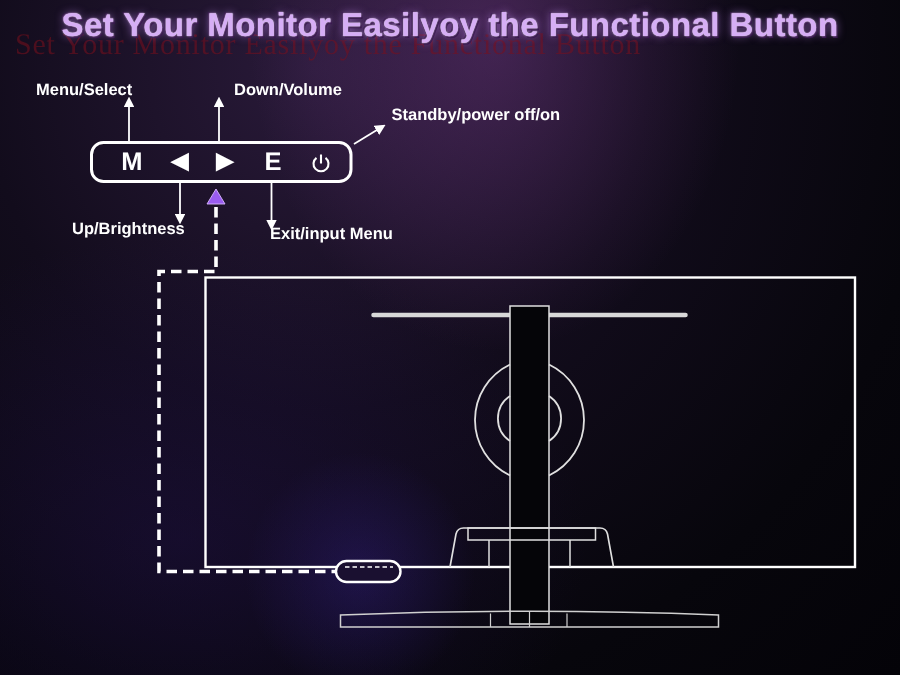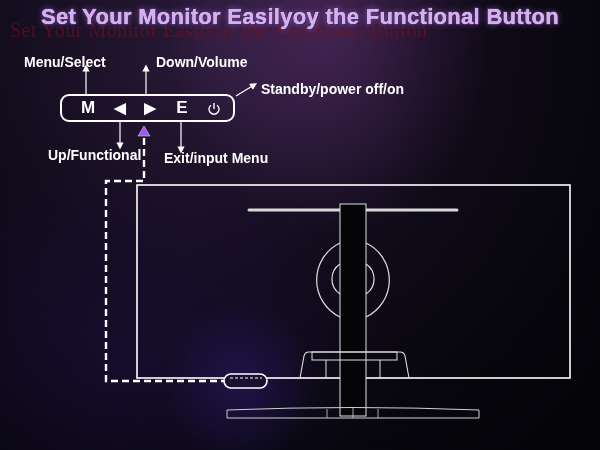--- a/index.html
+++ b/index.html
@@ -21,44 +21,44 @@
     font-size:20px; color:#7a0f1c; opacity:0.55; letter-spacing:0.5px;
     line-height:16px; white-space:nowrap;
   }
   .title {
     position:absolute; left:0; top:4px; width:600px; text-align:center;
     font-size:22px; font-weight:bold; color:#d6aef5;
     text-shadow: 0 0 1px #fff, 1px 1px 0 #3a1850, -1px -1px 0 #3a1850, 0 0 6px rgba(200,140,255,0.6);
     letter-spacing:0.3px; white-space:nowrap;
   }
   .label {
-    position:absolute; color:#ffffff; font-size:14px; font-weight:bold; white-space:nowrap;
+    position:absolute; color:#ffffff; font-size:11px; font-weight:bold; white-space:nowrap;
   }
   .btnbar {
     position:absolute; left:60px; top:94px; width:175px; height:28px;
     border:2px solid #ffffff; border-radius:9px; box-sizing:border-box;
   }
   .btn {
     position:absolute; top:0; height:24px; line-height:24px; color:#fff;
     font-weight:bold; font-size:17px; text-align:center; width:22px;
   }
   svg.overlay { position:absolute; left:0; top:0; }
 </style>
 </head>
 <body>
 
 <div class="bg-glow"></div>
 <div class="ghost-title">Set Your Monitor Easilyoy the Functional Button</div>
 <div class="title">Set Your Monitor Easilyoy the Functional Button</div>
 
 <div class="label" style="left:24px; top:54px;">Menu/Select</div>
 <div class="label" style="left:156px; top:54px;">Down/Volume</div>
-<div class="label" style="left:261px; top:81px;">Standby/power off/on</div>
-<div class="label" style="left:48px; top:147px;">Up/Functional</div>
-<div class="label" style="left:164px; top:150px;">Exit/input Menu</div>
+<div class="label" style="left:261px; top:71px;">Standby/power off/on</div>
+<div class="label" style="left:48px; top:147px;">Up/Brightness</div>
+<div class="label" style="left:180px; top:150px;">Exit/input Menu</div>
 
 <div class="btnbar">
   <div class="btn" style="left:15px;">M</div>
   <div class="btn" style="left:47px; font-size:15px;">◀</div>
   <div class="btn" style="left:77px; font-size:15px;">▶</div>
   <div class="btn" style="left:109px;">E</div>
   <div class="btn" style="left:141px; font-size:14px; font-weight:normal;">
     <svg width="16" height="16" viewBox="0 0 16 16" style="vertical-align:middle">
       <path d="M5 4.2 A5 5 0 1 0 11 4.2" fill="none" stroke="#fff" stroke-width="1.4"></path>
       <line x1="8" y1="2" x2="8" y2="8" stroke="#fff" stroke-width="1.4"></line>

